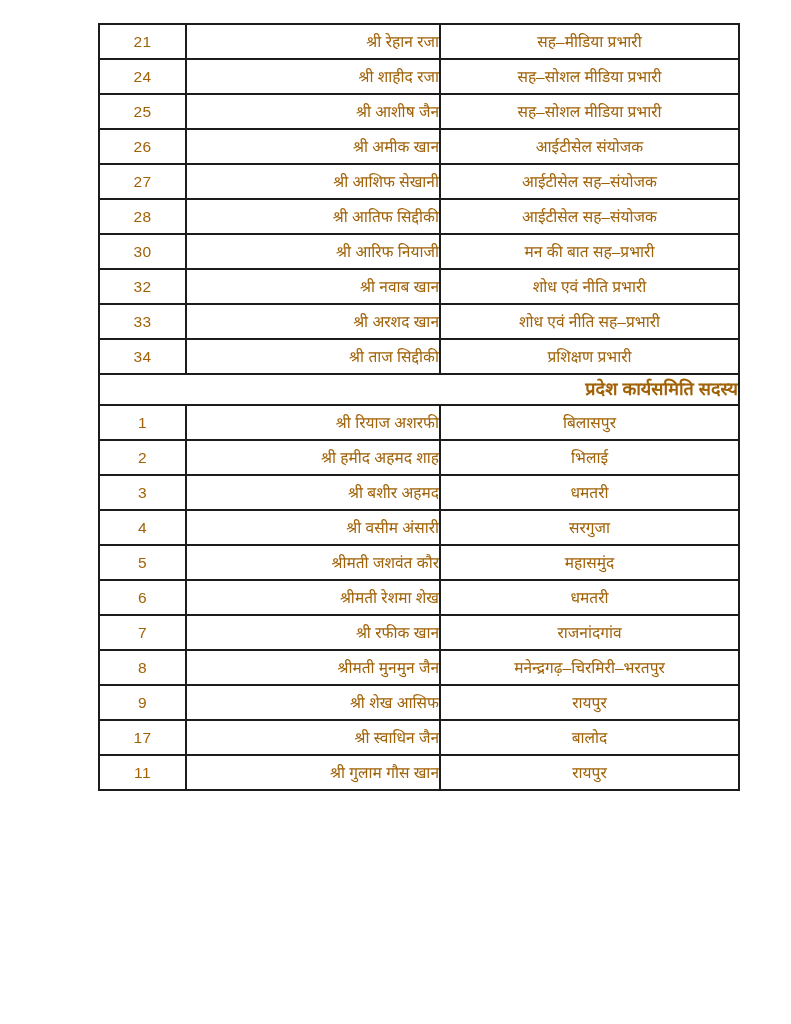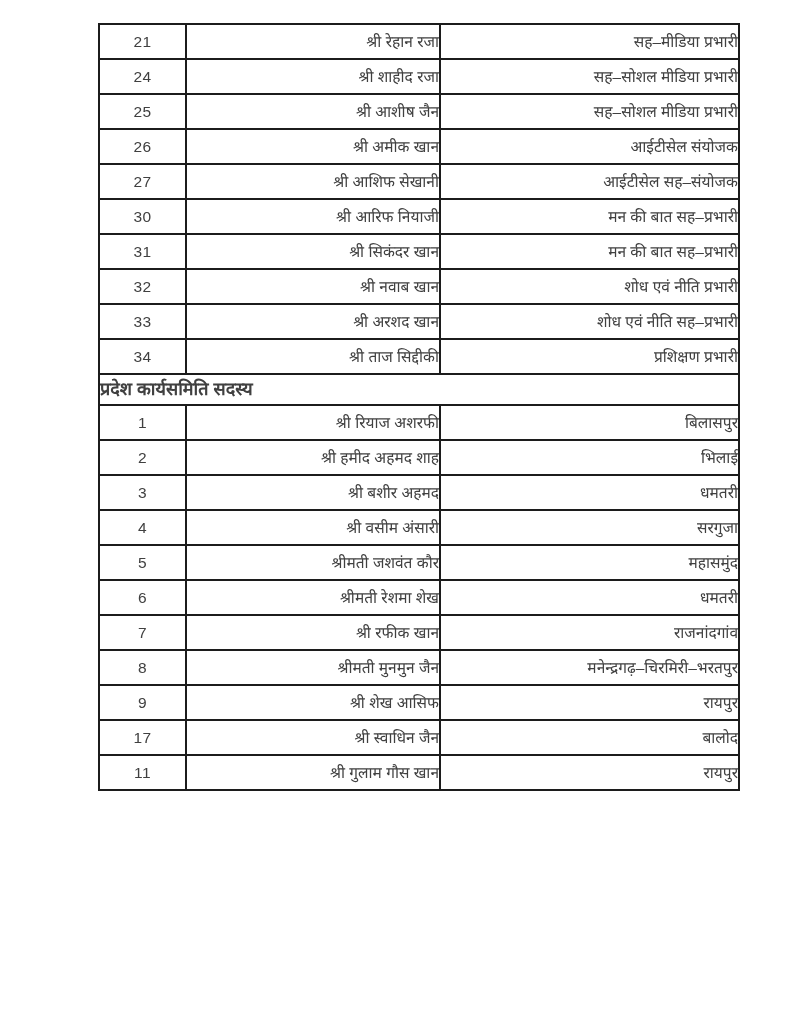--- a/index.html
+++ b/index.html
@@ -6,21 +6,21 @@
     margin: 0;
     padding: 0;
     background: #ffffff;
   }
   .page {
     position: relative;
     width: 791px;
     height: 1024px;
     background: #ffffff;
     font-family: "Liberation Sans", sans-serif;
-    color: #404040;
+    color: #a16207;
     overflow: hidden;
   }
   table.roster {
     position: absolute;
     left: 98px;
     top: 23px;
     width: 634px;
     border-collapse: collapse;
     table-layout: fixed;
   }
@@ -40,25 +40,25 @@
     font-size: 14px;
     letter-spacing: 0.5px;
   }
   td.name {
     width: 252px;
     text-align: right;
     padding-left: 6px;
   }
   td.role {
     width: 297px;
-    text-align: right;
+    text-align: center;
   }
   tr.section-header-row td {
     height: 29px;
-    text-align: left;
+    text-align: right;
     font-weight: bold;
     font-size: 18px;
   }
 </style>
 </head>
 <body>
 
 <div class="page">
   <table class="roster">
     <tbody>
@@ -81,27 +81,27 @@
         <td class="sno">26</td>
         <td class="name">श्री अमीक खान</td>
         <td class="role">आईटीसेल संयोजक</td>
       </tr>
       <tr>
         <td class="sno">27</td>
         <td class="name">श्री आशिफ सेखानी</td>
         <td class="role">आईटीसेल सह–संयोजक</td>
       </tr>
       <tr>
+        <td class="sno">28</td>
+        <td class="name">श्री आतिफ सिद्दीकी</td>
+        <td class="role">आईटीसेल सह–संयोजक</td>
+      </tr>
+      <tr>
         <td class="sno">30</td>
         <td class="name">श्री आरिफ नियाजी</td>
-        <td class="role">मन की बात सह–प्रभारी</td>
-      </tr>
-      <tr>
-        <td class="sno">31</td>
-        <td class="name">श्री सिकंदर खान</td>
         <td class="role">मन की बात सह–प्रभारी</td>
       </tr>
       <tr>
         <td class="sno">32</td>
         <td class="name">श्री नवाब खान</td>
         <td class="role">शोध एवं नीति प्रभारी</td>
       </tr>
       <tr>
         <td class="sno">33</td>
         <td class="name">श्री अरशद खान</td>

